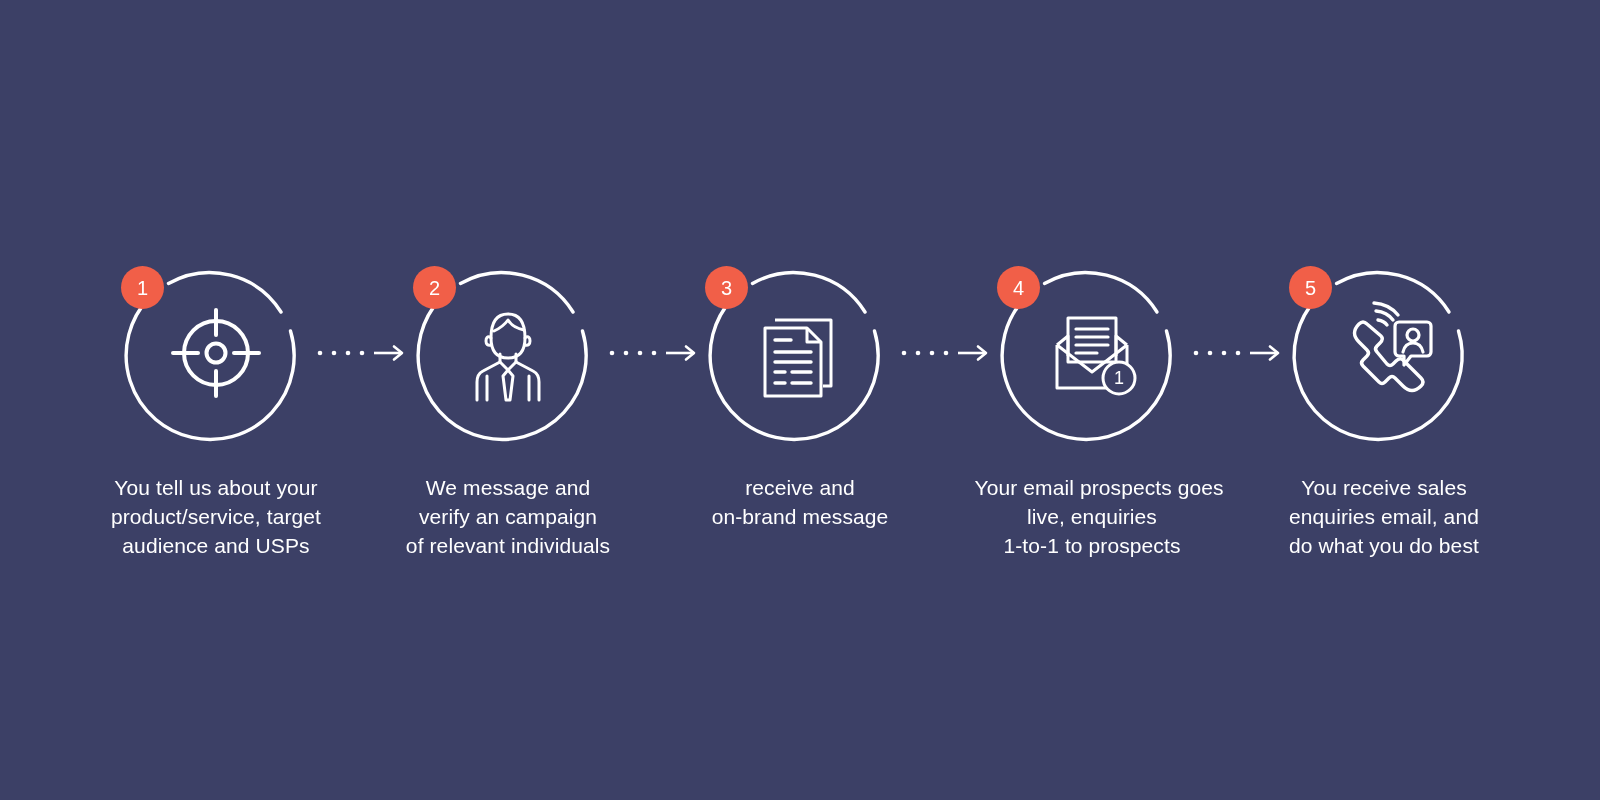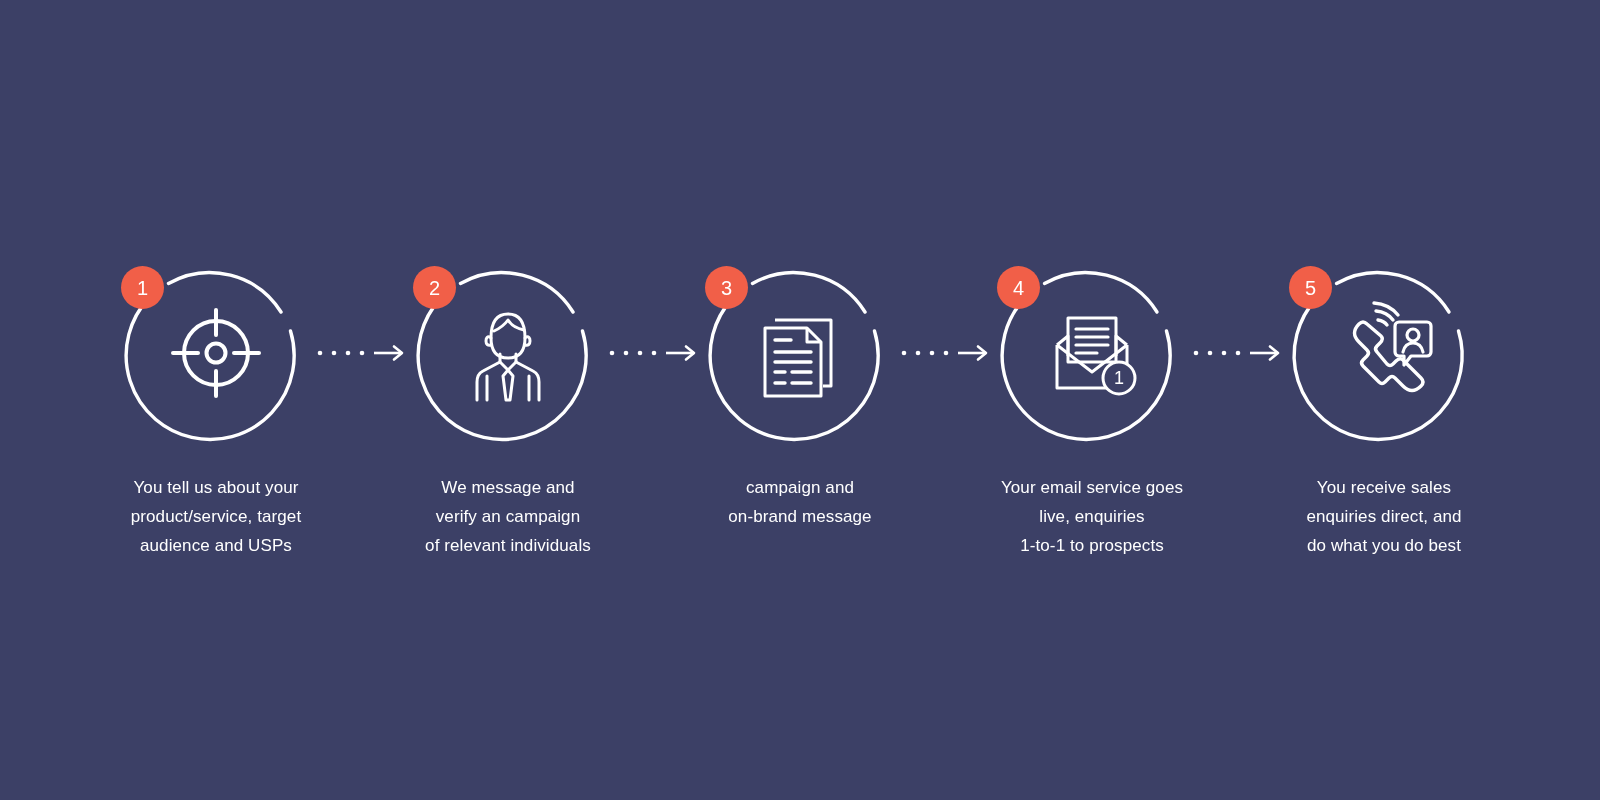--- a/index.html
+++ b/index.html
@@ -64,21 +64,21 @@
     font-size:20px;
     line-height:1;
     font-weight:400;
     z-index:4;
   }
   .caption {
     margin-top:22px;
     width:235px;
     text-align:center;
     color:#ffffff;
-    font-size:17px;
+    font-size:21px;
     line-height:29px;
     font-weight:400;
     letter-spacing:0.1px;
   }
   .caption .ln { display:block; white-space:nowrap; }
   .connector {
     position:relative;
     width:96px;
     height:196px;
     flex:0 0 96px;
@@ -213,21 +213,21 @@
               <line x1="30" y1="85" x2="40" y2="85"></line>
               <line x1="47" y1="85" x2="66" y2="85"></line>
             </g>
           </svg>
         </div>
         <div class="badge" style="background: rgb(241, 95, 72);">
           <span>3</span>
         </div>
       </div>
       <div class="caption">
-        <span class="ln">campaign and</span>
+        <span class="ln">receive and</span>
         <span class="ln">on-brand message</span>
       </div>
     </div>
 
     <div class="connector">
       <span>
         <svg width="96" height="20" viewBox="0 0 96 20">
           <g fill="#ffffff">
             <circle cx="6" cy="10" r="2.3"></circle>
             <circle cx="20" cy="10" r="2.3"></circle>
@@ -265,21 +265,21 @@
             </g>
             <circle cx="82" cy="80" r="16" fill="#3c4066" stroke="#ffffff" stroke-width="3"></circle>
             <text x="82" y="86" text-anchor="middle" fill="#ffffff" font-family="Liberation Sans, sans-serif" font-size="18">1</text>
           </svg>
         </div>
         <div class="badge" style="background: rgb(241, 95, 72);">
           <span>4</span>
         </div>
       </div>
       <div class="caption">
-        <span class="ln">Your email service goes</span>
+        <span class="ln">Your email prospects goes</span>
         <span class="ln">live, enquiries</span>
         <span class="ln">1-to-1 to prospects</span>
       </div>
     </div>
 
     <div class="connector">
       <span>
         <svg width="96" height="20" viewBox="0 0 96 20">
           <g fill="#ffffff">
             <circle cx="6" cy="10" r="2.3"></circle>
@@ -315,19 +315,19 @@
               <path d="M 74 54 q 2 -9 10 -9 q 8 0 10 9"></path>
             </g>
           </svg>
         </div>
         <div class="badge" style="background: rgb(241, 95, 72);">
           <span>5</span>
         </div>
       </div>
       <div class="caption">
         <span class="ln">You receive sales</span>
-        <span class="ln">enquiries direct, and</span>
+        <span class="ln">enquiries email, and</span>
         <span class="ln">do what you do best</span>
       </div>
     </div>
 
   </div>
 </div>
 
 </body></html>

